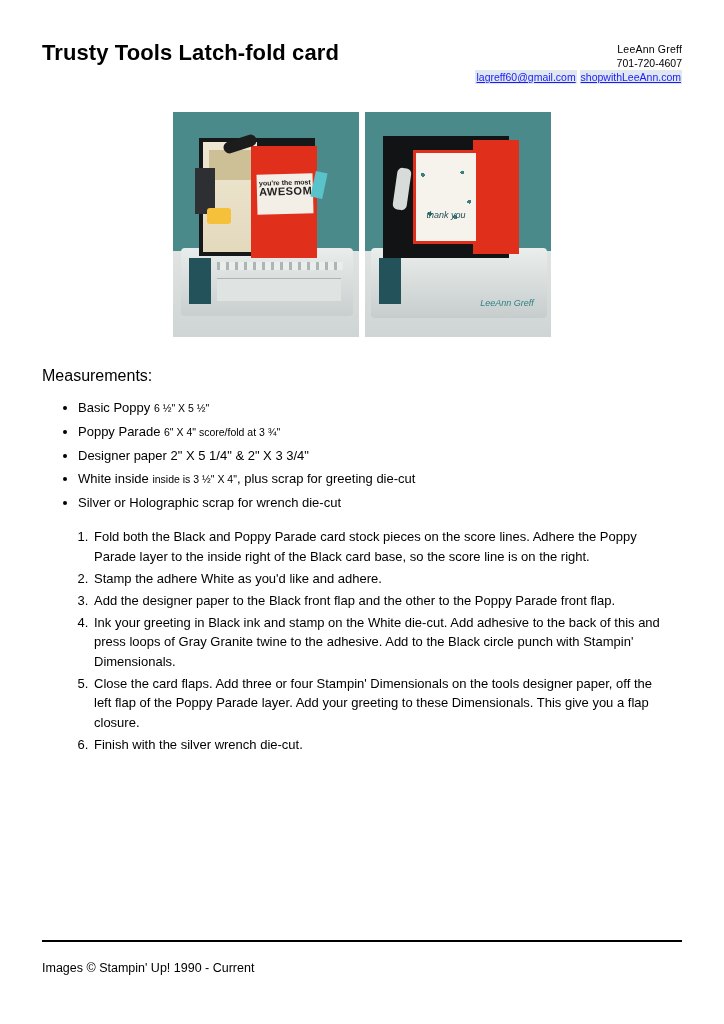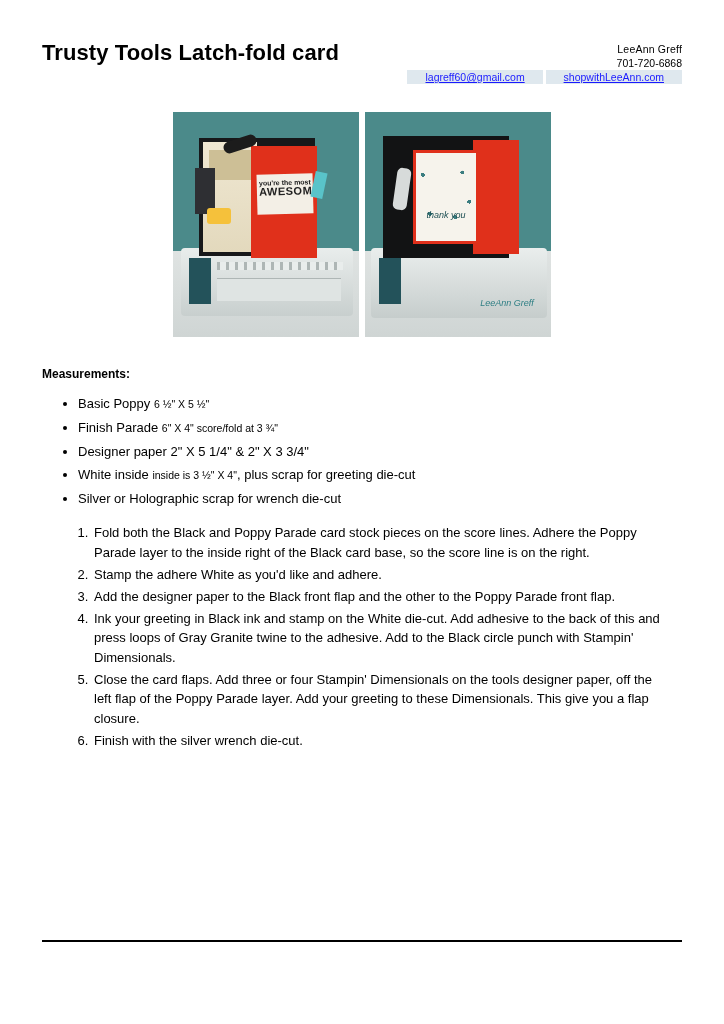--- a/index.html
+++ b/index.html
@@ -48,21 +48,21 @@
     letter-spacing: 0.2px;
   }
   .contact a {
     color: #1a1aff;
     text-decoration: underline;
     display: inline-block;
   }
   .contact .linkrow {
     background: #dfe8ee;
     display: inline-block;
-    padding: 0 18px;
+    padding: 0 1px;
   }
   
   .photos {
     margin-top: 28px;
     display: flex;
     justify-content: center;
     gap: 6px;
   }
   .photo {
     width: 186px;
@@ -178,22 +178,22 @@
   .p2-tool-base:before {
     content: ""; position: absolute; left: 8px; top: 10px; width: 22px; height: 46px;
     background: #23525a;
   }
   .p2-sig {
     position: absolute; left: 112px; top: 186px; width: 60px; height: 22px;
     color: #2f7f84; font-style: italic; font-size: 9px; text-align: center;
   }
   
   .section-title {
-    font-size: 12px;
-    font-weight: bold;
+    font-size: 16px;
+    font-weight: normal;
     margin: 30px 0 12px 0;
   }
   ul.measure {
     margin: 0;
     padding-left: 36px;
     list-style: disc;
   }
   ul.measure li {
     font-size: 13px;
     line-height: 21px;
@@ -229,21 +229,21 @@
 </style>
 </head>
 <body>
 
 <div class="page">
 
   <div class="header">
     <h1 class="doc-title">Trusty Tools Latch-fold card</h1>
     <div class="contact">
       <div class="name">LeeAnn  Greff</div>
-      <div>701-720-6868</div>
+      <div>701-720-4607</div>
       <div class="linkrow">
         <a href="#">lagreff60@gmail.com</a>
       </div>
       <div class="linkrow">
         <a href="#">shopwithLeeAnn.com</a>
       </div>
     </div>
   </div>
 
   <div class="photos">
@@ -280,21 +280,21 @@
     </div>
 
   </div>
 
   <div class="section-title">Measurements:</div>
   <ul class="measure">
     <li>
       <span>Basic Poppy </span><span class="small">6 ½" X 5 ½"</span>
     </li>
     <li>
-      <span>Finish Parade </span><span class="small">6" X 4" score/fold at 3 ¾"</span>
+      <span>Poppy Parade </span><span class="small">6" X 4" score/fold at 3 ¾"</span>
     </li>
     <li>
       <span>Designer paper 2" X 5 1/4" &amp; 2" X 3 3/4"</span>
     </li>
     <li>
       <span>White inside </span><span class="small">inside is 3 ½" X 4"</span><span>, plus scrap for greeting die-cut</span>
     </li>
     <li>
       <span>Silver or Holographic scrap for wrench die-cut</span>
     </li>
@@ -303,14 +303,15 @@
   <ol class="directions">
     <li>Fold both the Black and Poppy Parade card stock pieces on the score lines. Adhere the Poppy Parade layer to the inside right of the Black card base, so the score line is on the right.</li>
     <li>Stamp the adhere White as you'd like and adhere.</li>
     <li>Add the designer paper to the Black front flap and the other to the Poppy Parade front flap.</li>
     <li>Ink your greeting in Black ink and stamp on the White die-cut. Add adhesive to the back of this and press loops of Gray Granite twine to the adhesive. Add to the Black circle punch with Stampin' Dimensionals.</li>
     <li>Close the card flaps. Add three or four Stampin' Dimensionals on the tools designer paper, off the left flap of the Poppy Parade layer. Add your greeting to these Dimensionals. This give you a flap closure.</li>
     <li>Finish with the silver wrench die-cut.</li>
   </ol>
 
   <div class="footer-rule"></div>
+  <div class="footer-text">Images © Stampin' Up! 1990 - Current</div>
 
 </div>
 
 </body></html>

